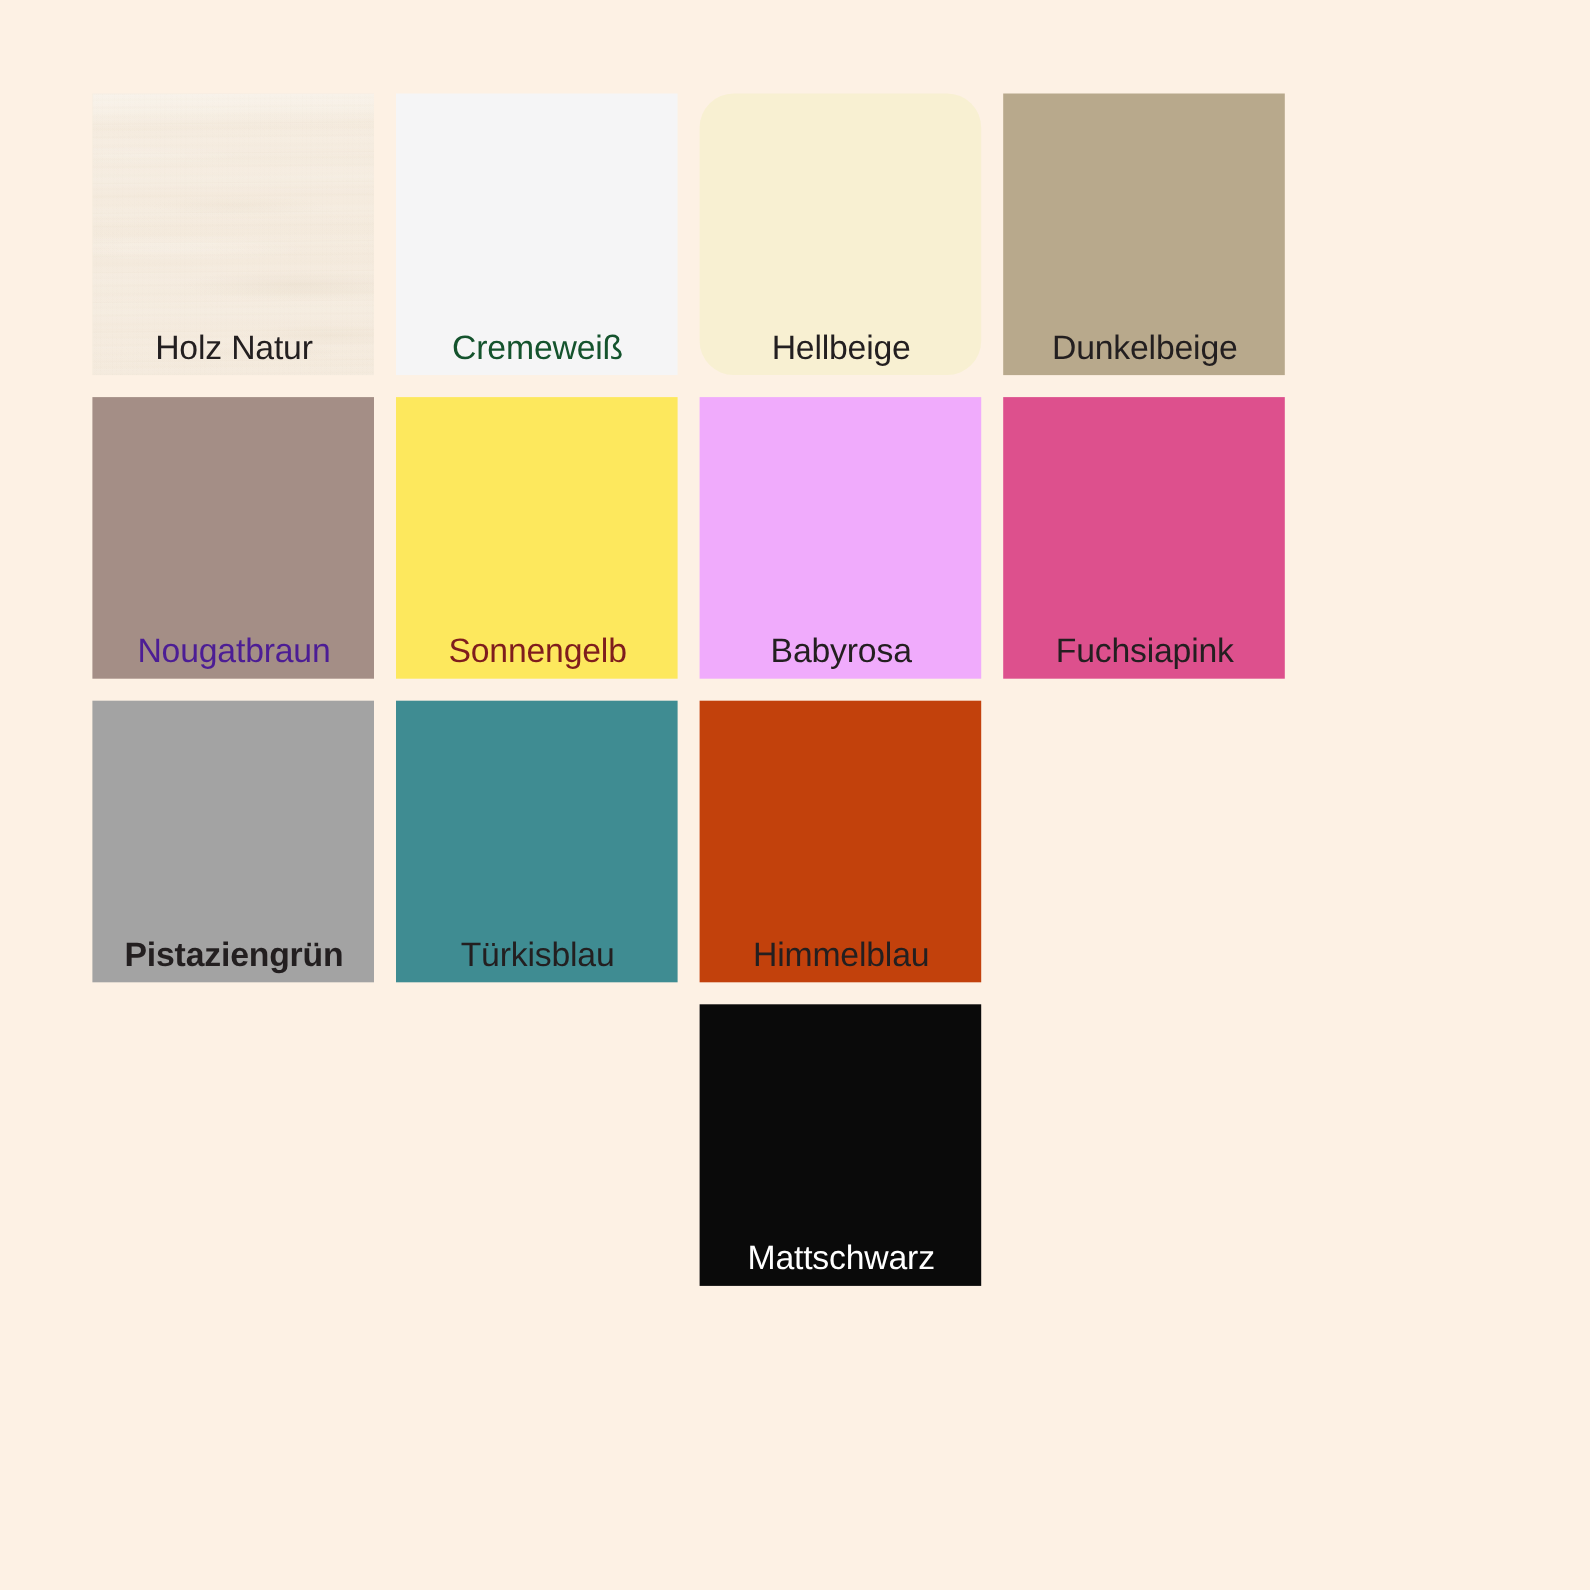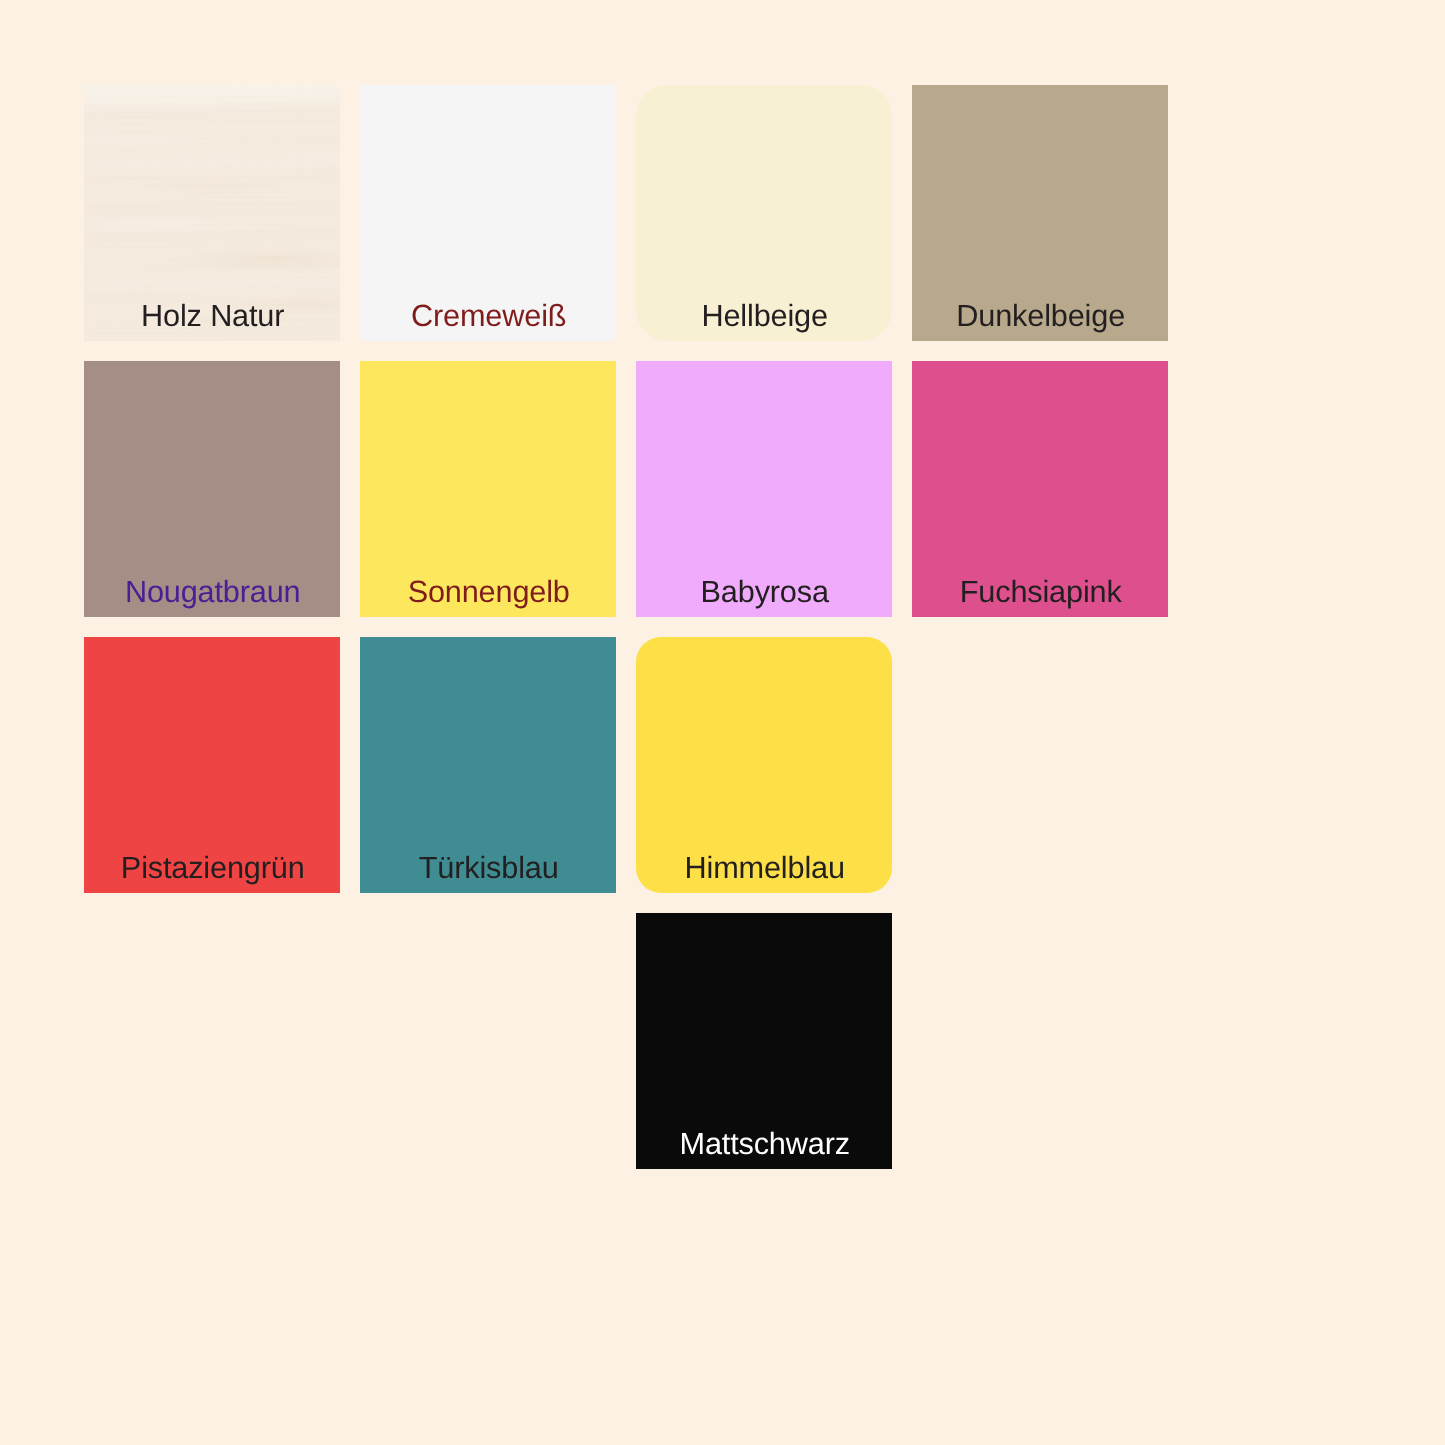--- a/index.html
+++ b/index.html
@@ -152,21 +152,21 @@
 <main id="palette-grid">
 
   <div class="swatch wood-texture" style="background: rgb(244, 234, 221);">
     <div class="wood-layer wood-bands"></div>
     <div class="wood-layer wood-fibres"></div>
     <div class="wood-layer wood-knots"></div>
     <div class="swatch-label" style="color: rgb(35, 31, 32);">Holz Natur</div>
   </div>
 
   <div class="swatch" style="background: rgb(245, 245, 246);">
-    <div class="swatch-label" style="color: #7f1d1d; margin-top: 44px;">Cremeweiß</div>
+    <div class="swatch-label" style="color: #14532d; margin-top: 44px;">Cremeweiß</div>
   </div>
 
   <div class="swatch" style="background: rgb(248, 240, 210); border-radius: 31px;">
     <div class="swatch-label" style="color: rgb(35, 31, 32);">Hellbeige</div>
   </div>
 
   <div class="swatch" style="background: rgb(184, 169, 140);">
     <div class="swatch-label" style="color: rgb(35, 31, 32);">Dunkelbeige</div>
   </div>
 
@@ -179,30 +179,30 @@
   </div>
 
   <div class="swatch" style="background: #f0abfc;">
     <div class="swatch-label" style="color: rgb(35, 31, 32);">Babyrosa</div>
   </div>
 
   <div class="swatch" style="background: rgb(221, 80, 141);">
     <div class="swatch-label" style="color: rgb(35, 31, 32);">Fuchsiapink</div>
   </div>
 
-  <div class="swatch" style="background: #ef4444;">
+  <div class="swatch" style="background: #a3a3a3; font-weight: bold;">
     <div class="swatch-label" style="color: rgb(35, 31, 32);">Pistaziengrün</div>
   </div>
 
 
   <div class="swatch" style="background: rgb(63, 140, 146); padding-left: 13px;">
     <div class="swatch-label" style="color: rgb(35, 31, 32);">Türkisblau</div>
   </div>
 
-  <div class="swatch" style="background: #fde047; border-radius: 25px;">
+  <div class="swatch" style="background: #c2410c;">
     <div class="swatch-label" style="color: rgb(35, 31, 32);">Himmelblau</div>
   </div>
 
   <div class="swatch empty"></div>
   <div class="swatch empty"></div>
   <div class="swatch empty"></div>
 
   <div class="swatch" style="background: rgb(10, 10, 10);">
     <div class="swatch-label" style="color: rgb(255, 255, 255);">Mattschwarz</div>
   </div>

